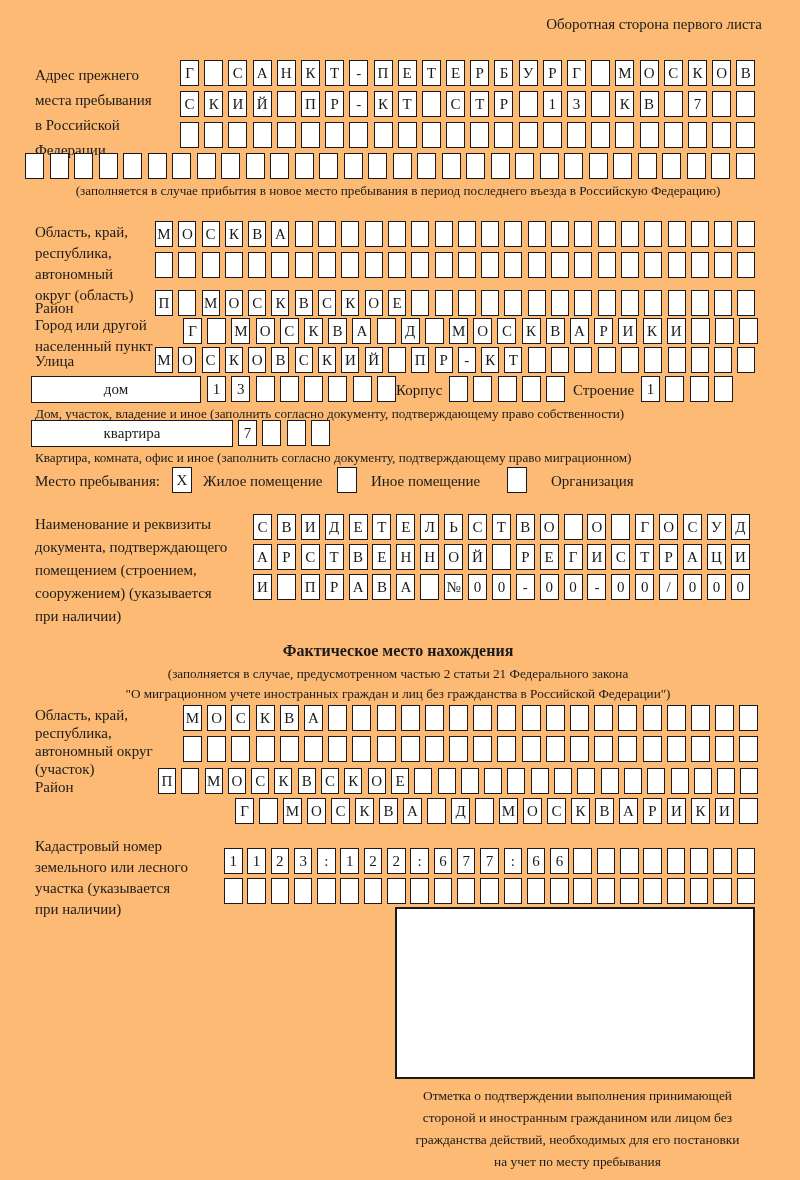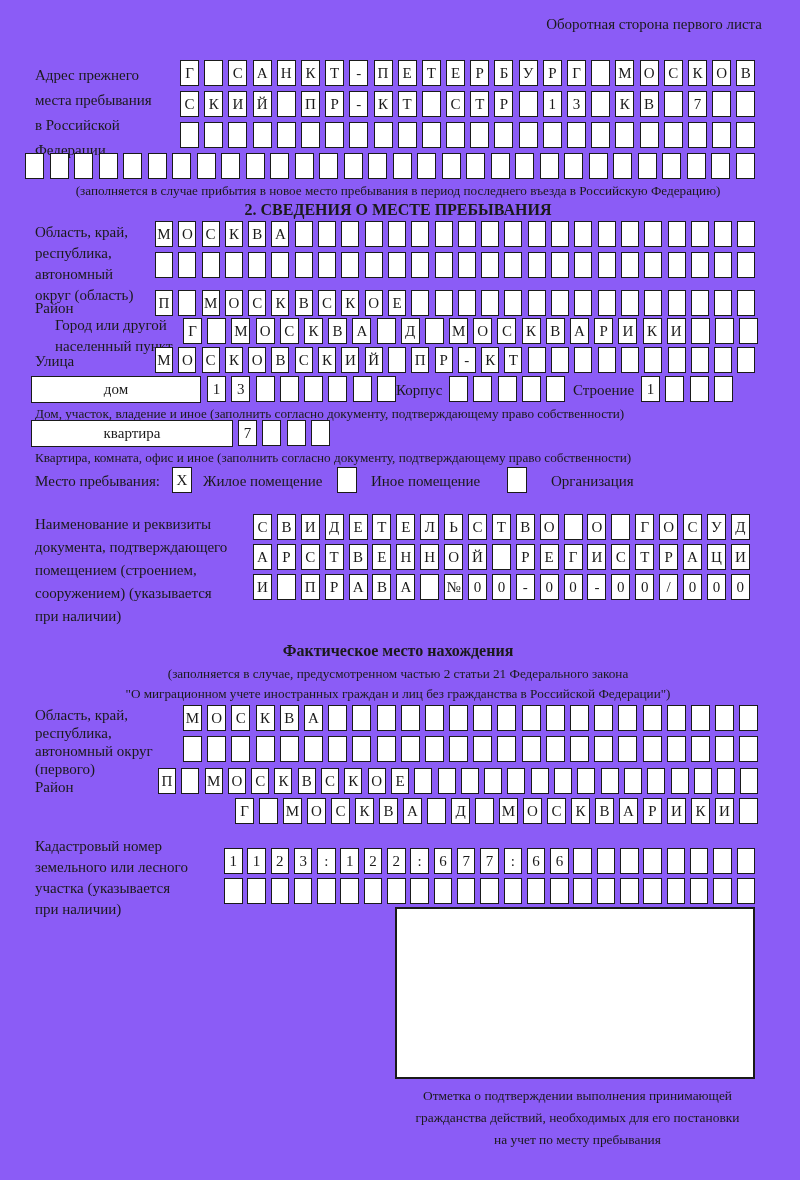--- a/index.html
+++ b/index.html
@@ -1,18 +1,18 @@
 <!DOCTYPE html>
 <html style="--ink: #1a1a1a;"><head>
 <meta charset="utf-8">
 <style>
   :root { --ink:#1a1a1a; }
   html,body { margin:0; padding:0; background:#fff; }
   .page {
-    position:relative; width:800px; height:1180px; background:#8b5cf6;
+    position:relative; width:800px; height:1180px; background:#fdba74;
     font-family:"Liberation Serif", "DejaVu Serif", serif; color:var(--ink);
     overflow:hidden;
   }
   .abs { position:absolute; }
   .hdr { position:absolute; top:16px; right:38px; font-size:15px; }
   .lbl { position:absolute; font-size:15px; line-height:25px; }
   .lbl.lh21 { line-height:21px; }
   .lbl.lh18 { line-height:18px; }
   .lbl.lh20 { line-height:20px; }
   .note { position:absolute; font-size:13.2px; }
@@ -156,21 +156,20 @@
       <span class="cell"></span>
       <span class="cell"></span>
       <span class="cell"></span>
       <span class="cell"></span>
       <span class="cell"></span>
       <span class="cell"></span>
       <span class="cell"></span>
     </div>
   <div class="note center" style="top:183px;">(заполняется в случае прибытия в новое место пребывания в период последнего въезда в Российскую Федерацию)</div>
 
-  <div class="title center" style="top:201px;">2. СВЕДЕНИЯ О МЕСТЕ ПРЕБЫВАНИЯ</div>
 
   <div class="lbl lh21" style="left:35px; top:222px;">
     <div>Область, край,</div>
     <div>республика,</div>
     <div>автономный</div>
     <div>округ (область)</div>
   </div>
   <div class="cells" style="left:155px; top:221px; --cw:18px; --cg:5.3px;">
       <span class="cell">М</span>
       <span class="cell">О</span>
@@ -251,21 +250,21 @@
       <span class="cell"></span>
       <span class="cell"></span>
       <span class="cell"></span>
       <span class="cell"></span>
       <span class="cell"></span>
       <span class="cell"></span>
       <span class="cell"></span>
       <span class="cell"></span>
     </div>
 
-  <div class="lbl lh21" style="left:35px; top:315px;margin-left:20px;">
+  <div class="lbl lh21" style="left:35px; top:315px;">
     <div>Город или другой</div>
     <div>населенный пункт</div>
   </div>
   <div class="cells" style="left:183px; top:318px; --cw:19px; --cg:5.2px;">
       <span class="cell">Г</span>
       <span class="cell"></span>
       <span class="cell">М</span>
       <span class="cell">О</span>
       <span class="cell">С</span>
       <span class="cell">К</span>
@@ -347,21 +346,21 @@
     </div>
   <div class="note" style="left:35px; top:406px;">Дом, участок, владение и иное (заполнить согласно документу, подтверждающему право собственности)</div>
 
   <div class="widebox" style="left:31px; top:420px; width:202px;">квартира</div>
   <div class="cells" style="left:238px; top:420px; --cg:5.3px;">
       <span class="cell">7</span>
       <span class="cell"></span>
       <span class="cell"></span>
       <span class="cell"></span>
     </div>
-  <div class="note" style="left:35px; top:450px;">Квартира, комната, офис и иное (заполнить согласно документу, подтверждающему право собственности)</div>
+  <div class="note" style="left:35px; top:450px;">Квартира, комната, офис и иное (заполнить согласно документу, подтверждающему право миграционном)</div>
 
   <div class="lbl" style="left:35px; top:469px;">Место пребывания:</div>
   <div class="cell abs" style="left:172px; top:467px; width:20px;">X</div>
   <div class="lbl" style="left:203px; top:469px;">Жилое помещение</div>
   <div class="cell abs" style="left:337px; top:467px; width:20px;"></div>
   <div class="lbl" style="left:371px; top:469px;">Иное помещение</div>
   <div class="cell abs" style="left:507px; top:467px; width:20px;"></div>
   <div class="lbl" style="left:551px; top:469px;">Организация</div>
 
   <div class="lbl lh20" style="left:35px; top:513px; line-height:23px;">
@@ -442,21 +441,21 @@
     </div>
 
   <div class="title center" style="top:642px;">Фактическое место нахождения</div>
   <div class="note center" style="top:666px;">(заполняется в случае, предусмотренном частью 2 статьи 21 Федерального закона</div>
   <div class="note center" style="top:686px;">"О миграционном учете иностранных граждан и лиц без гражданства в Российской Федерации")</div>
 
   <div class="lbl lh18" style="left:35px; top:706px;">
     <div>Область, край,</div>
     <div>республика,</div>
     <div>автономный округ</div>
-    <div>(первого)</div>
+    <div>(участок)</div>
   </div>
   <div class="cells" style="left:183px; top:705px; --cw:19px; --cg:5.2px;">
       <span class="cell">М</span>
       <span class="cell">О</span>
       <span class="cell">С</span>
       <span class="cell">К</span>
       <span class="cell">В</span>
       <span class="cell">А</span>
       <span class="cell"></span>
       <span class="cell"></span>
@@ -612,17 +611,18 @@
       <span class="cell"></span>
       <span class="cell"></span>
       <span class="cell"></span>
       <span class="cell"></span>
       <span class="cell"></span>
     </div>
 
   <div class="stamp"></div>
   <div class="caption">
     <div>Отметка о подтверждении выполнения принимающей</div>
+    <div>стороной и иностранным гражданином или лицом без</div>
     <div>гражданства действий, необходимых для его постановки</div>
     <div>на учет по месту пребывания</div>
   </div>
 
 </div>
 
 </body></html>

